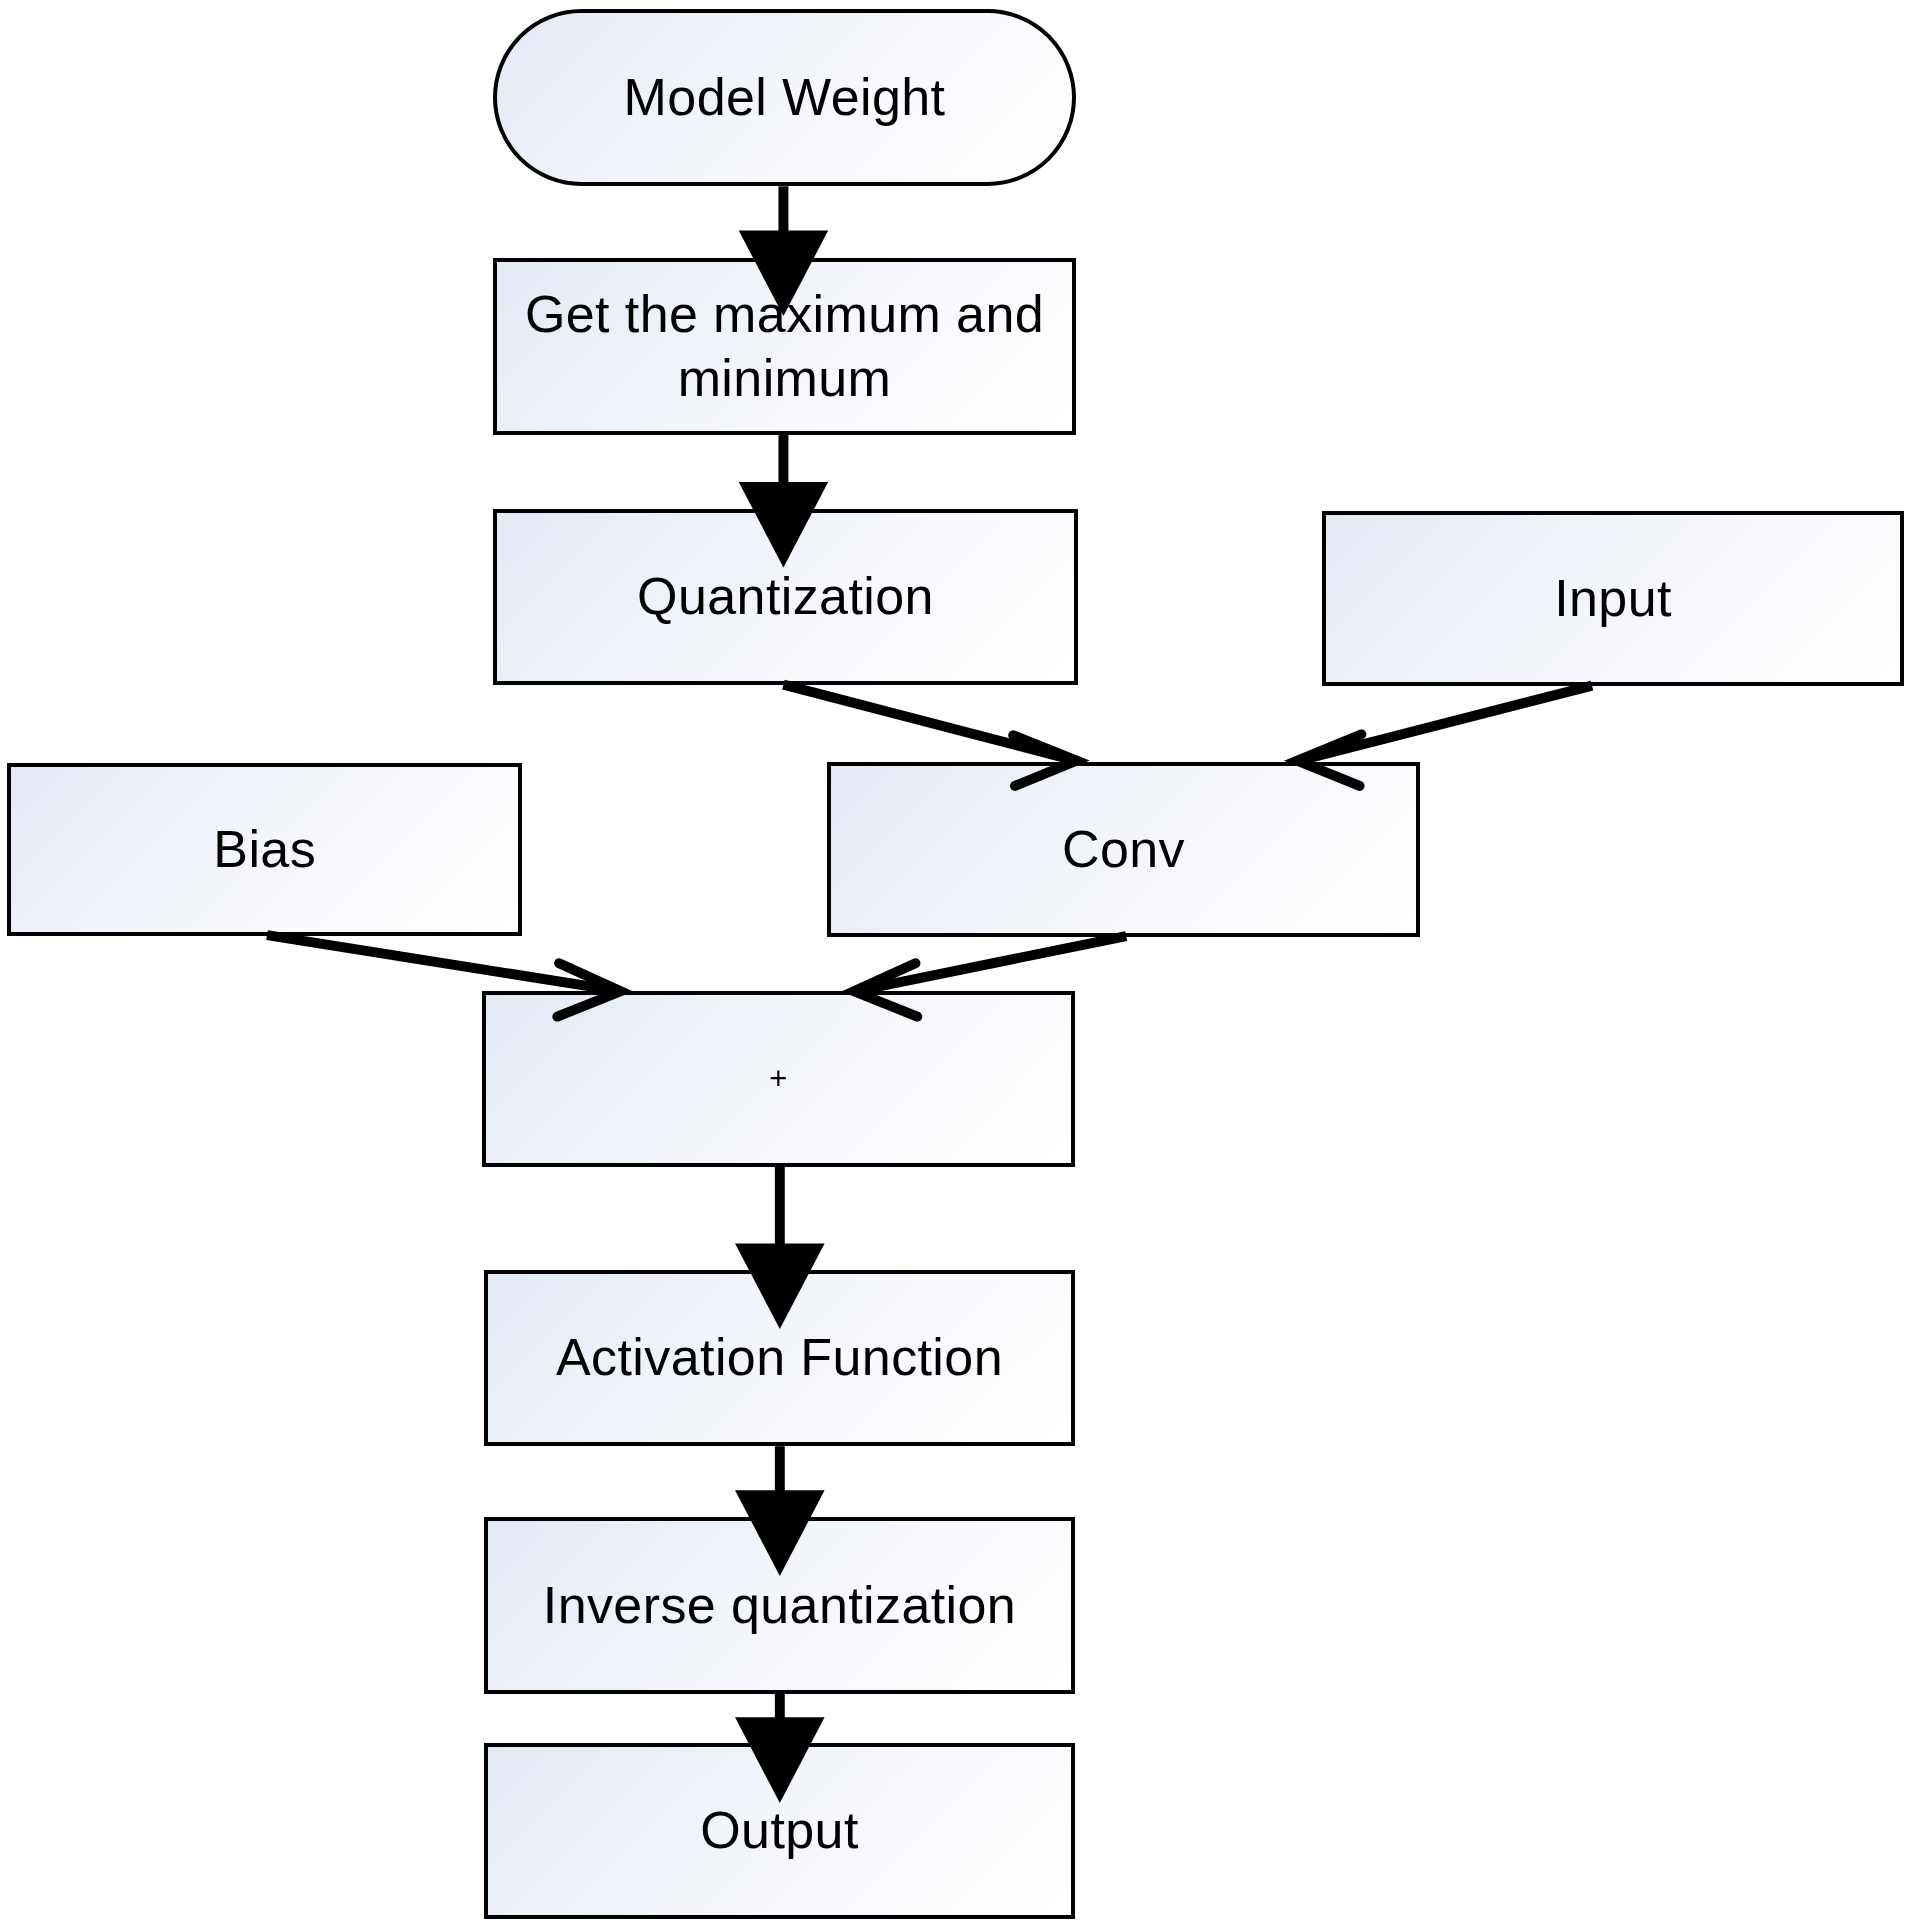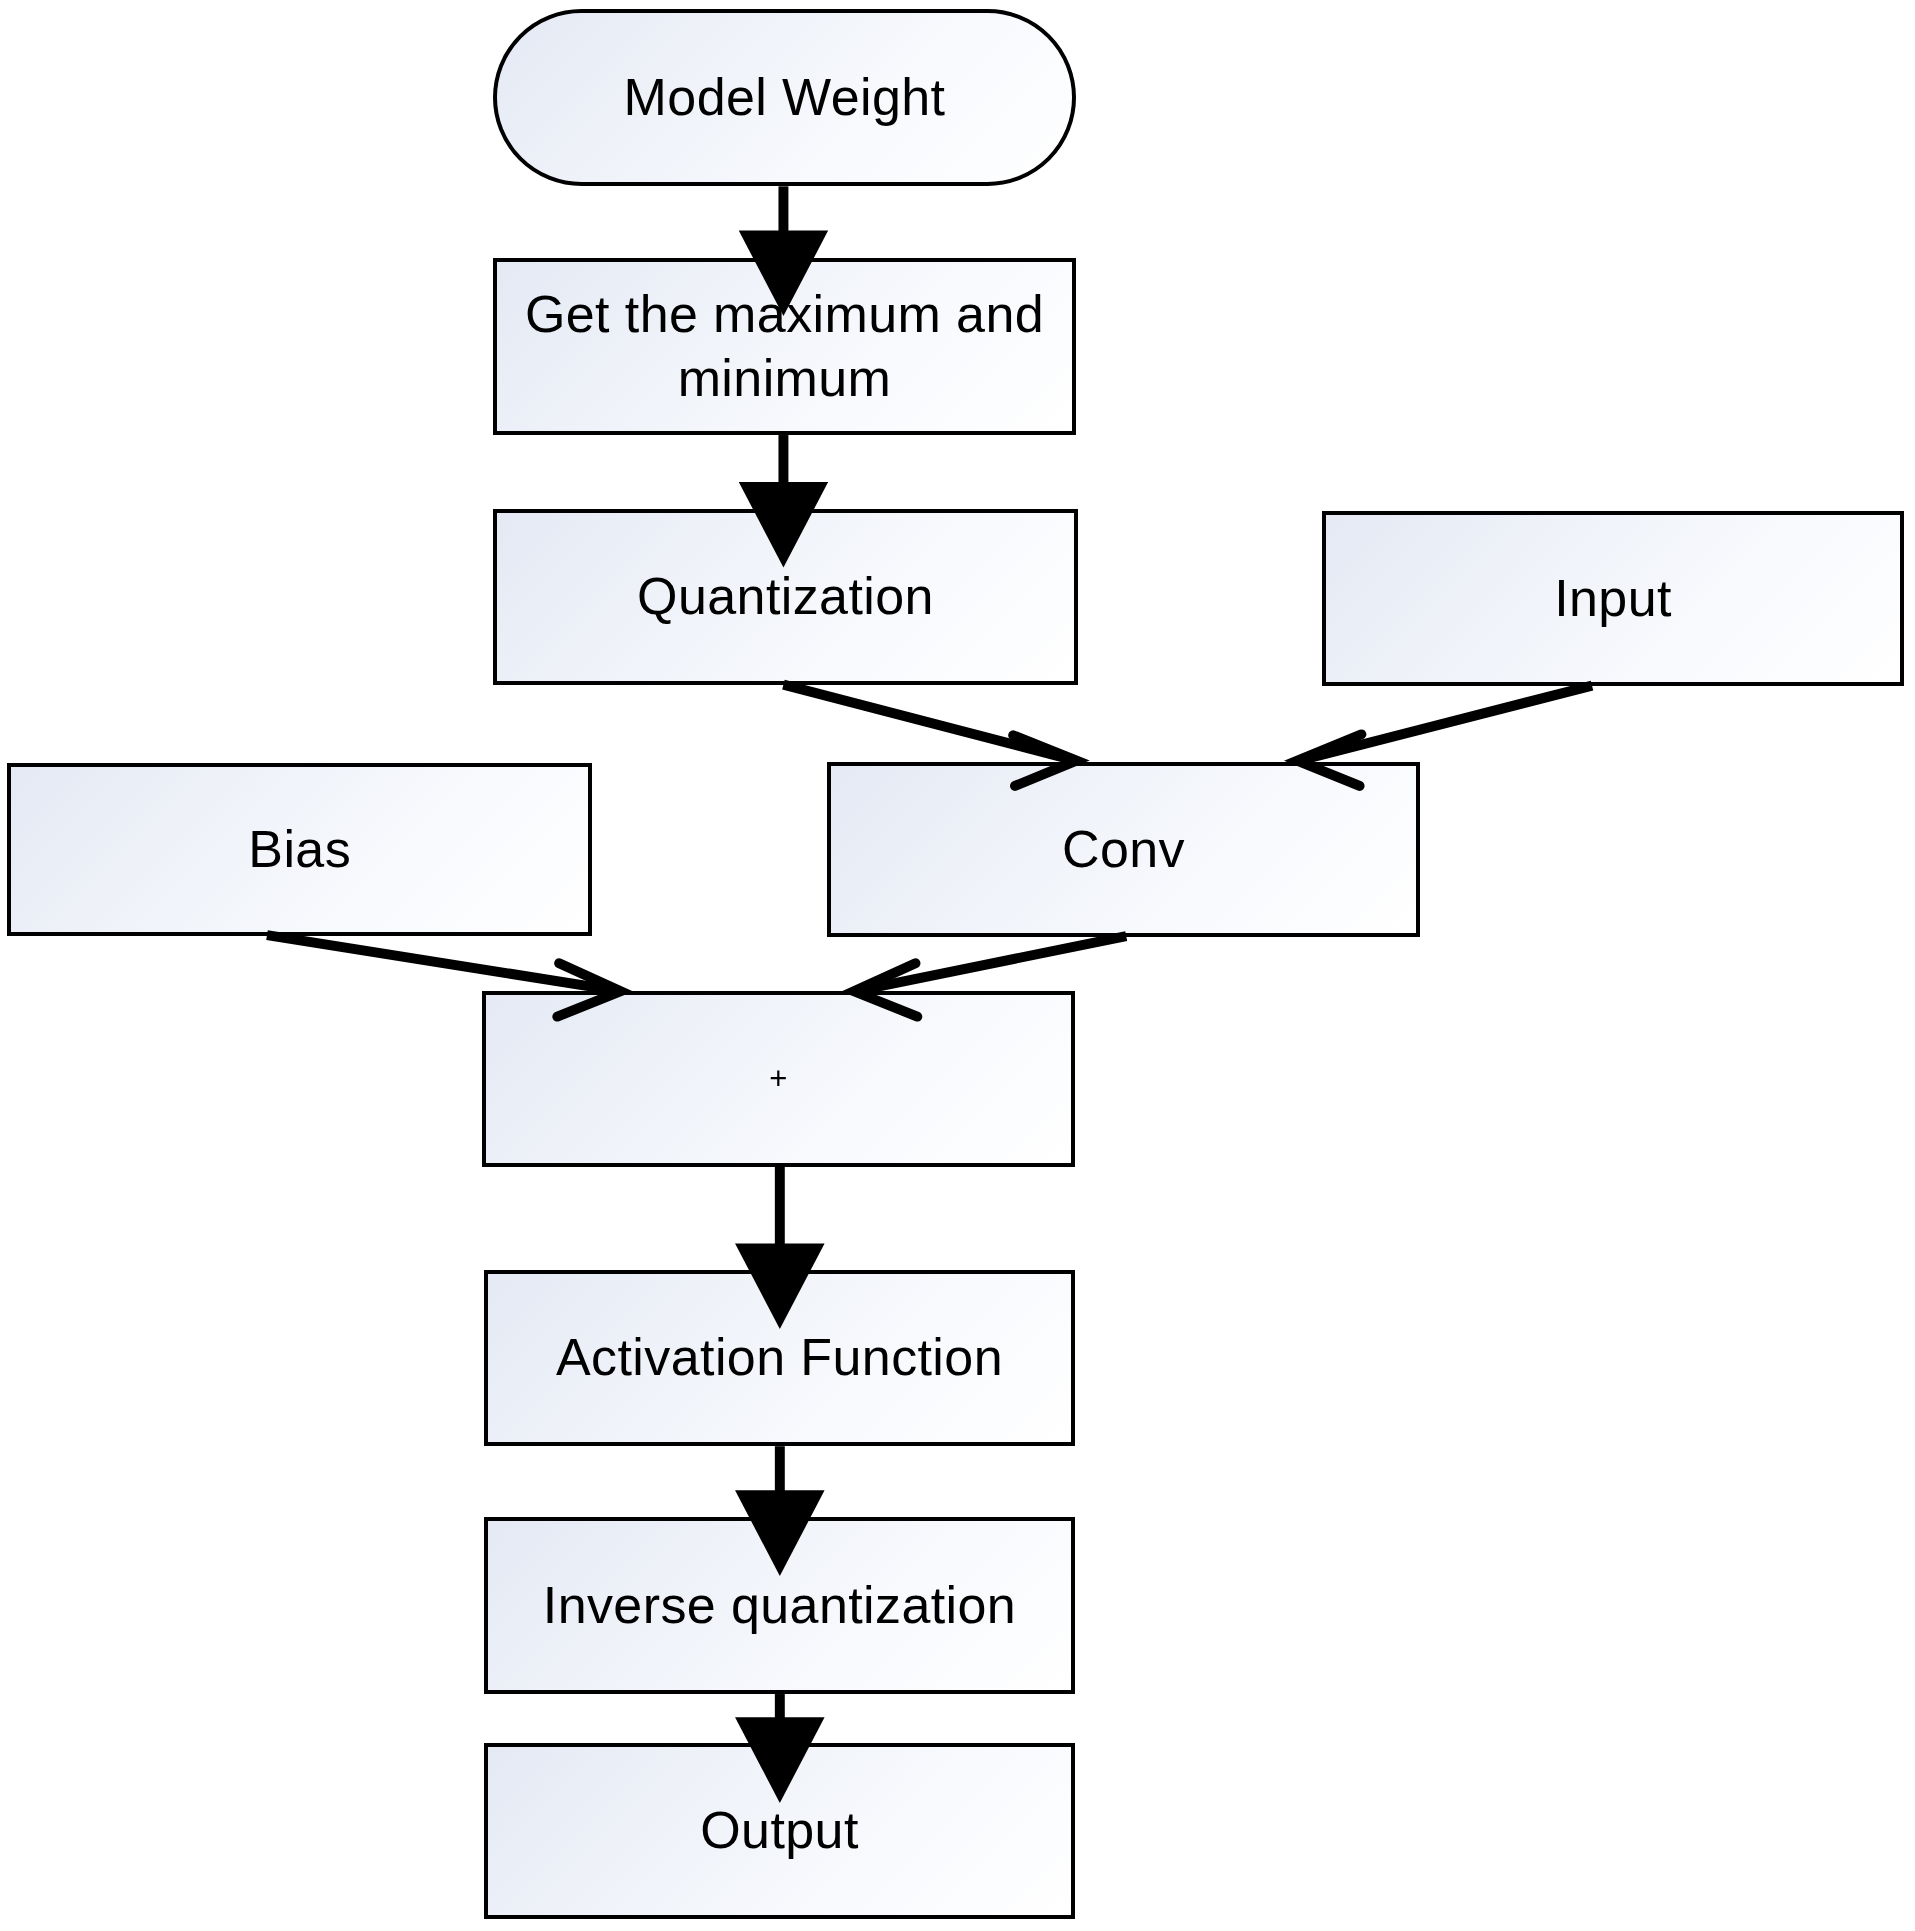--- a/index.html
+++ b/index.html
@@ -116,21 +116,21 @@
   </div>
 
   <div class="node" style="left:493px; top:509px; width:585px; height:176px;">
     <span class="label">Quantization</span>
   </div>
 
   <div class="node" style="left:1322px; top:511px; width:582px; height:175px;">
     <span class="label">Input</span>
   </div>
 
-  <div class="node" style="left:7.2px; top:763px; width:585px; height:173px;">
+  <div class="node" style="left:7.2px; top:763px; width:515px; height:173px;">
     <span class="label">Bias</span>
   </div>
 
   <div class="node" style="left:827px; top:762px; width:593px; height:175px;align-items:center;">
     <span class="label">Conv</span>
   </div>
 
   <div class="node plusbox" style="left:482px; top:991px; width:593px; height:176px;">
     <span class="label">+</span>
   </div>

